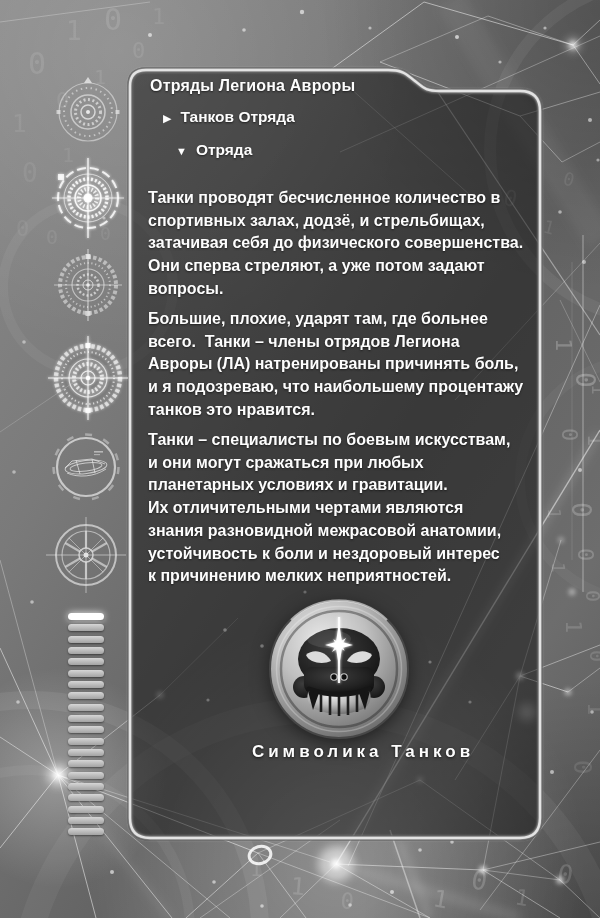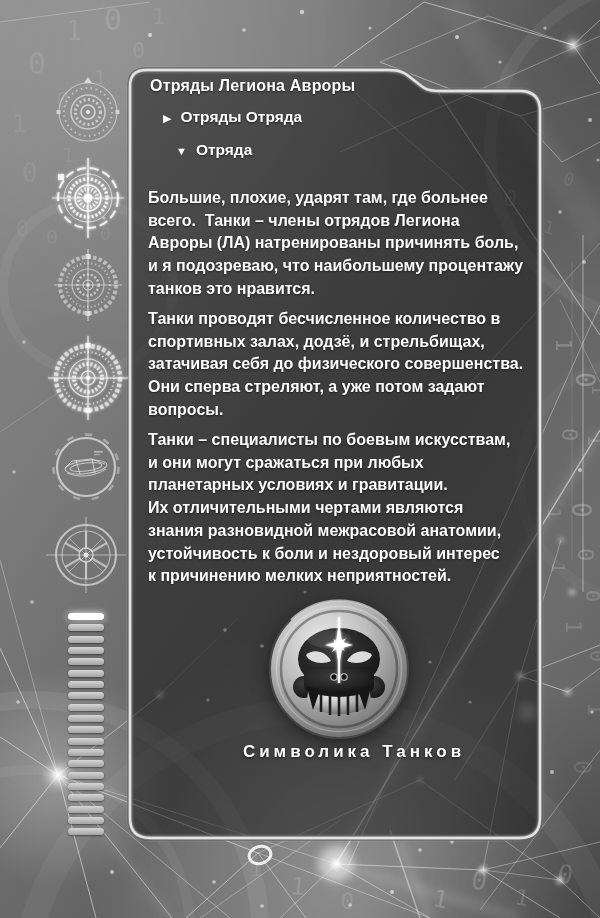--- a/index.html
+++ b/index.html
@@ -44,21 +44,21 @@
     font-size:16px; font-weight:700; line-height:22.7px;
     text-shadow:0 1px 2px rgba(0,0,0,.55);
   }
   .body-text p{margin:0 0 7.5px 0; white-space:pre-wrap;}
 
   .emblem{
     position:absolute; left:138px; top:530px; width:142px; height:142px;
     filter:drop-shadow(0 5px 9px rgba(0,0,0,.5));
   }
   .emblem-caption{
-    position:absolute; left:7px; top:674px; width:100%;
+    position:absolute; left:16px; top:674px; width:100%;
     transform:translateX(12px);
     text-align:center; font-size:17px; font-weight:700; letter-spacing:4px;
     text-shadow:0 1px 3px rgba(0,0,0,.7);
   }
 </style>
 </head>
 <body>
 
 <div id="stage">
 
@@ -427,39 +427,39 @@
       <div class="bar"></div>
       <div class="bar"></div>
       <div class="bar"></div>
     </div>
 
   <div class="panel-content">
     <div class="panel-header">Отряды Легиона Авроры</div>
 
     <div class="menu-row row1">
       <span class="tri">▶</span>
-      <span class="menu-label">Отряды Отряда</span>
+      <span class="menu-label">Танков Отряда</span>
     </div>
 
     <div class="menu-row row2">
       <span class="tri">▼</span>
       <span class="menu-label">Отряда</span>
     </div>
 
     <div class="body-text">
+      <p>Танки проводят бесчисленное количество в
+спортивных залах, додзё, и стрельбищах,
+затачивая себя до физического совершенства.
+Они сперва стреляют, а уже потом задают
+вопросы.</p>
       <p>Большие, плохие, ударят там, где больнее
 всего.  Танки – члены отрядов Легиона
 Авроры (ЛА) натренированы причинять боль,
 и я подозреваю, что наибольшему процентажу
 танков это нравится.</p>
-      <p>Танки проводят бесчисленное количество в
-спортивных залах, додзё, и стрельбищах,
-затачивая себя до физического совершенства.
-Они сперва стреляют, а уже потом задают
-вопросы.</p>
       <p>Танки – специалисты по боевым искусствам,
 и они могут сражаться при любых
 планетарных условиях и гравитации.
 Их отличительными чертами являются
 знания разновидной межрасовой анатомии,
 устойчивость к боли и нездоровый интерес
 к причинению мелких неприятностей.</p>
     </div>
 
     <div class="emblem">

